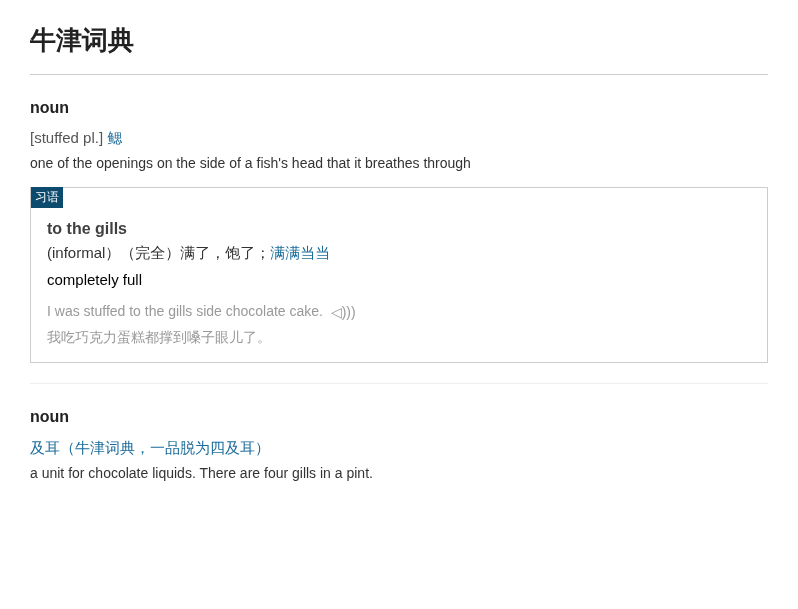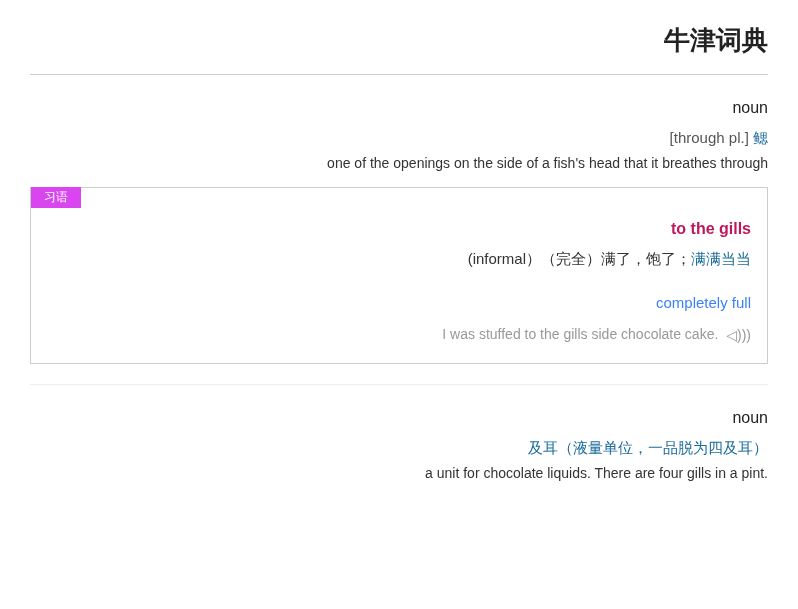--- a/index.html
+++ b/index.html
@@ -1,19 +1,18 @@
 <!DOCTYPE html>
 <html><head>
   <meta charset="utf-8">
   <style>
     * {
       margin: 0;
       padding: 0;
       box-sizing: border-box;
-      text-align: right;
     }
 
     body {
       font-family: Arial, "Microsoft YaHei", sans-serif;
       background: #fff;
       color: #333;
       font-size: 16px;
       line-height: 1.6;
       padding: 20px 30px;
       width: 798px;
@@ -28,21 +27,21 @@
       padding-bottom: 12px;
       border-bottom: 1px solid #ccc;
     }
 
     .section {
       margin-top: 20px;
       margin-bottom: 10px;
     }
 
     .pos-label {
-      font-weight: normal;
+      font-weight: bold;
       font-size: 16px;
       color: #222;
       margin-bottom: 6px;
     }
 
     .definition-cn {
       color: #1a6b9a;
       font-size: 15px;
       margin-bottom: 2px;
     }
@@ -62,50 +61,49 @@
       padding: 14px 16px 14px 16px;
       margin-top: 10px;
       margin-bottom: 10px;
       position: relative;
     }
 
     .idiom-tag {
       position: absolute;
       top: -1px;
       left: 0px;
-      background: #d946ef;
+      background: #0c4a6e;
       color: #fff;
       font-size: 12px;
-      padding: 1px 13px;
+      padding: 1px 4px;
     }
 
     .idiom-content {
       margin-top: 14px;
     }
 
     .idiom-title {
       font-weight: bold;
       font-size: 16px;
-      color: #be185d;
-      margin-bottom: 6px;
+      color: #404040;
     }
 
     .idiom-def-cn {
       font-size: 15px;
       color: #333;
-      margin-bottom: 20px;
+      margin-bottom: 3px;
     }
 
     .idiom-def-cn .link-text {
       color: #1a6b9a;
     }
 
     .idiom-def-en {
       font-size: 15px;
-      color: #3b82f6;
+      color: #000000;
       margin-bottom: 8px;
     }
 
     .example-en {
       font-size: 14px;
       color: #999;
       margin-bottom: 2px;
     }
 
     .example-cn {
@@ -133,21 +131,21 @@
   </style>
 </head>
 <body>
 
 <h1 class="page-title">牛津词典</h1>
 
 <div class="section">
   <div class="pos-label">noun</div>
 
   <div class="definition-cn">
-    <span class="bracket-label">[through pl.]</span>
+    <span class="bracket-label">[stuffed pl.]</span>
     <span>鳃</span>
   </div>
 
   <div class="definition-en">one of the openings on the side of a fish's head that it breathes through</div>
 
   <div class="idiom-box">
     <span class="idiom-tag">习语</span>
     <div class="idiom-content">
       <div class="idiom-title">to the gills</div>
 
@@ -155,25 +153,26 @@
         <span>(informal）（完全）满了，饱了；</span><span class="link-text">满满当当</span>
       </div>
 
       <div class="idiom-def-en">completely full</div>
 
       <div class="example-en">
         <span>I was stuffed to the gills side chocolate cake.</span>
         <span class="speaker-icon">◁)))</span>
       </div>
 
+      <div class="example-cn">我吃巧克力蛋糕都撑到嗓子眼儿了。</div>
     </div>
   </div>
 </div>
 
 <hr class="section-divider">
 
 <div class="second-section">
   <div class="pos-label">noun</div>
 
-  <div class="definition-cn">及耳（液量单位，一品脱为四及耳）</div>
+  <div class="definition-cn">及耳（牛津词典，一品脱为四及耳）</div>
 
   <div class="definition-en">a unit for chocolate liquids. There are four gills in a pint.</div>
 </div>
 
 </body></html>

